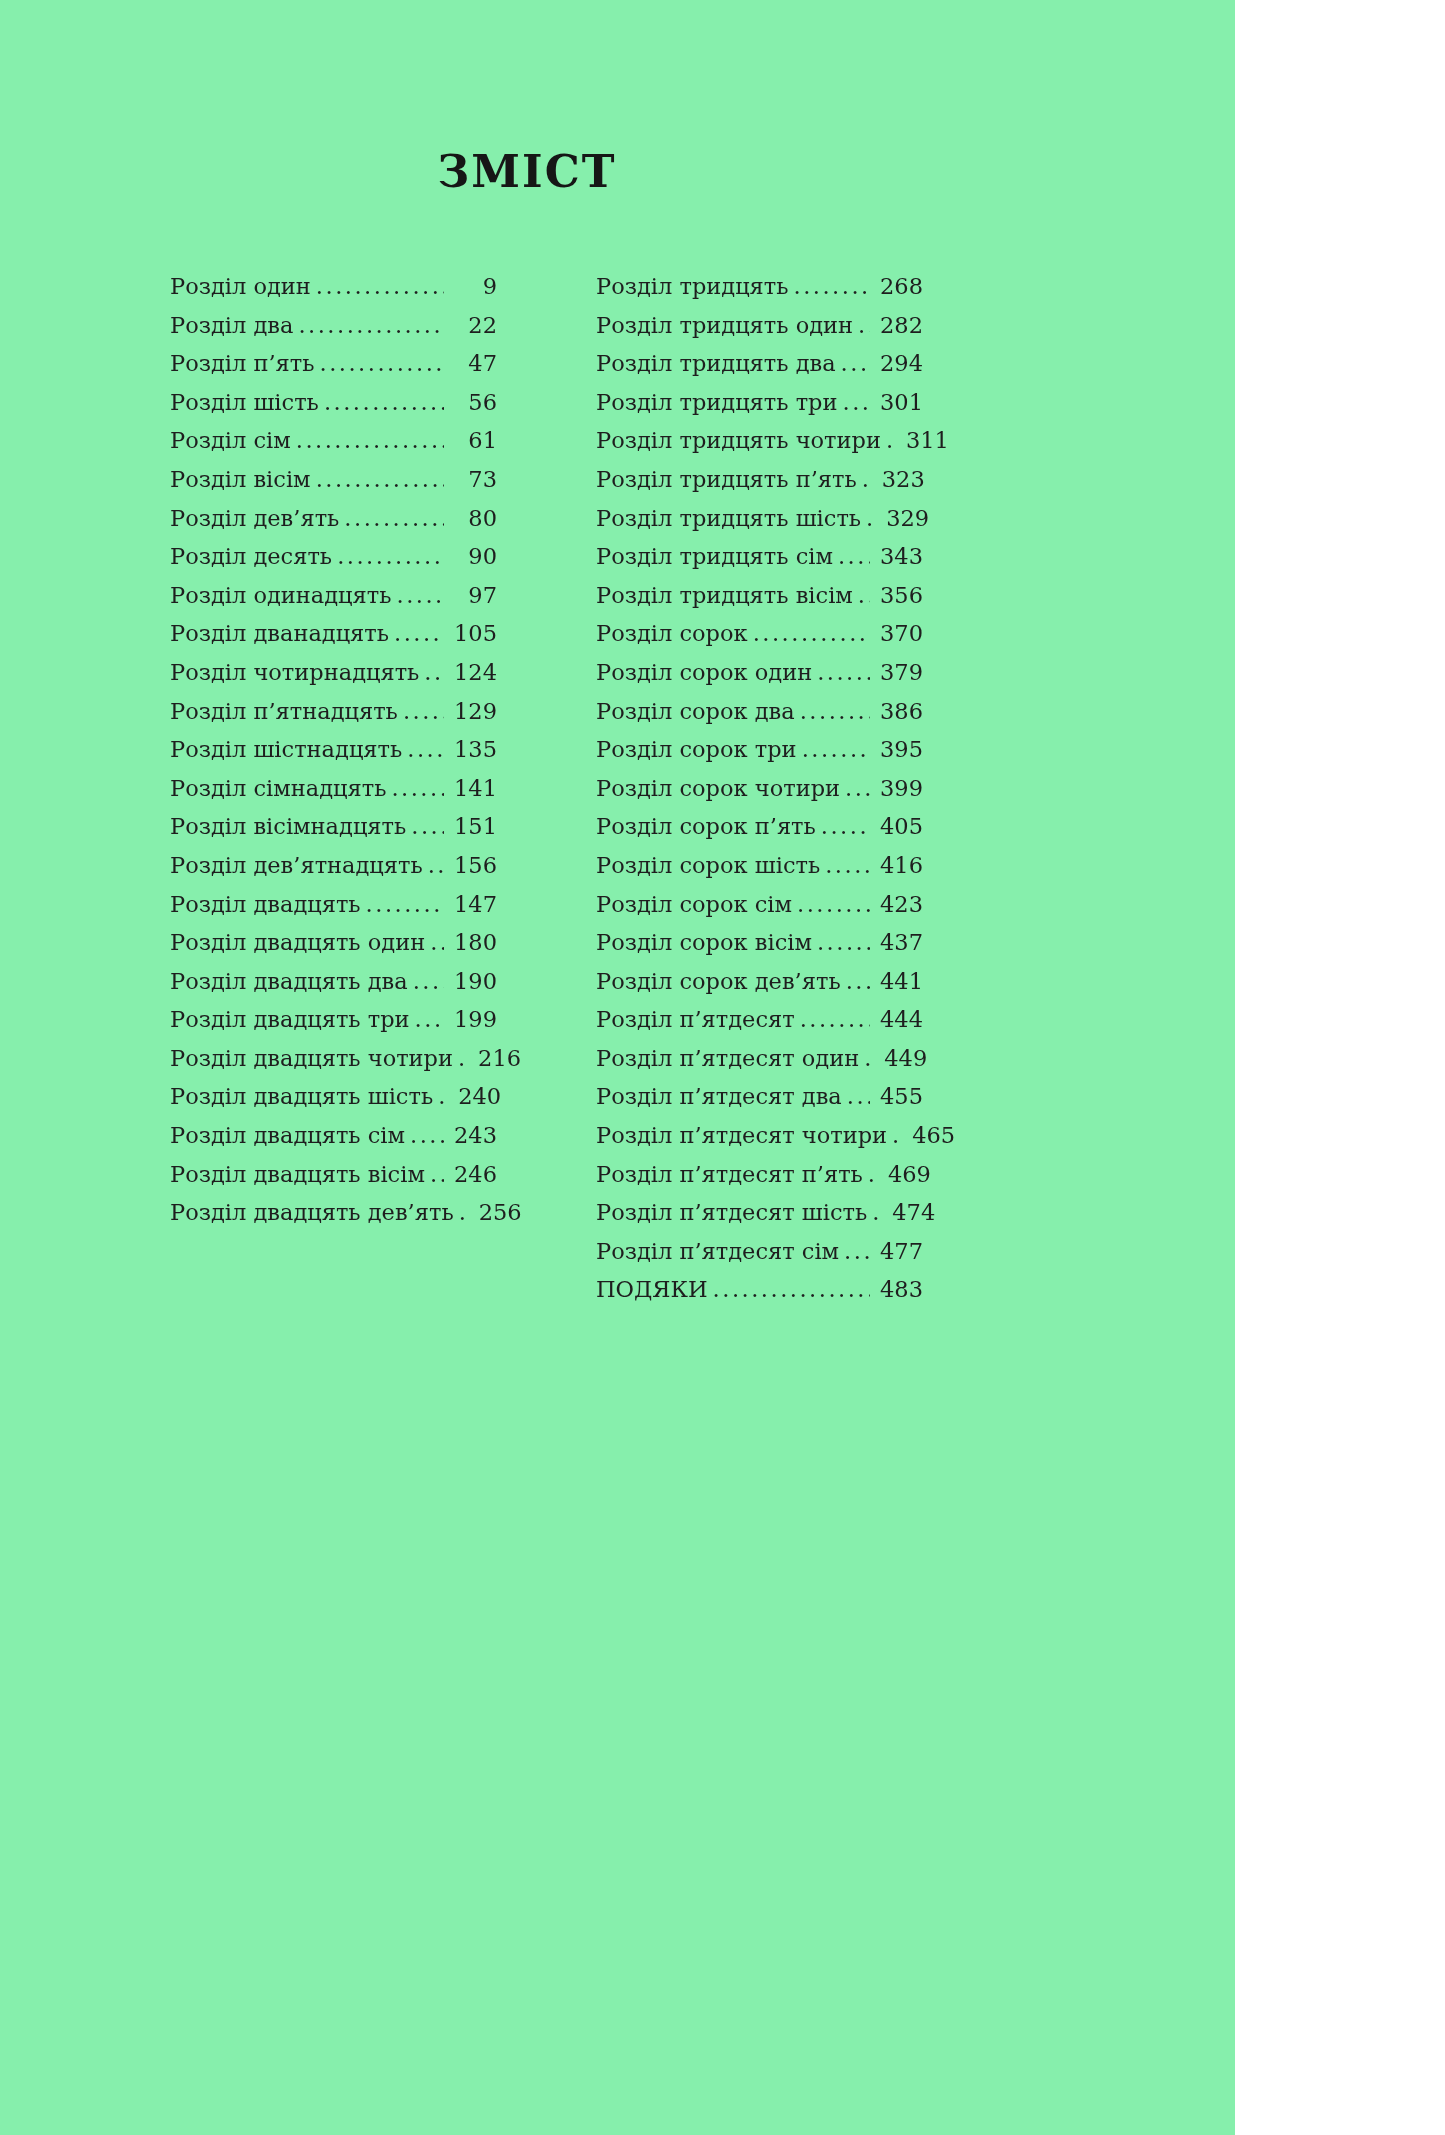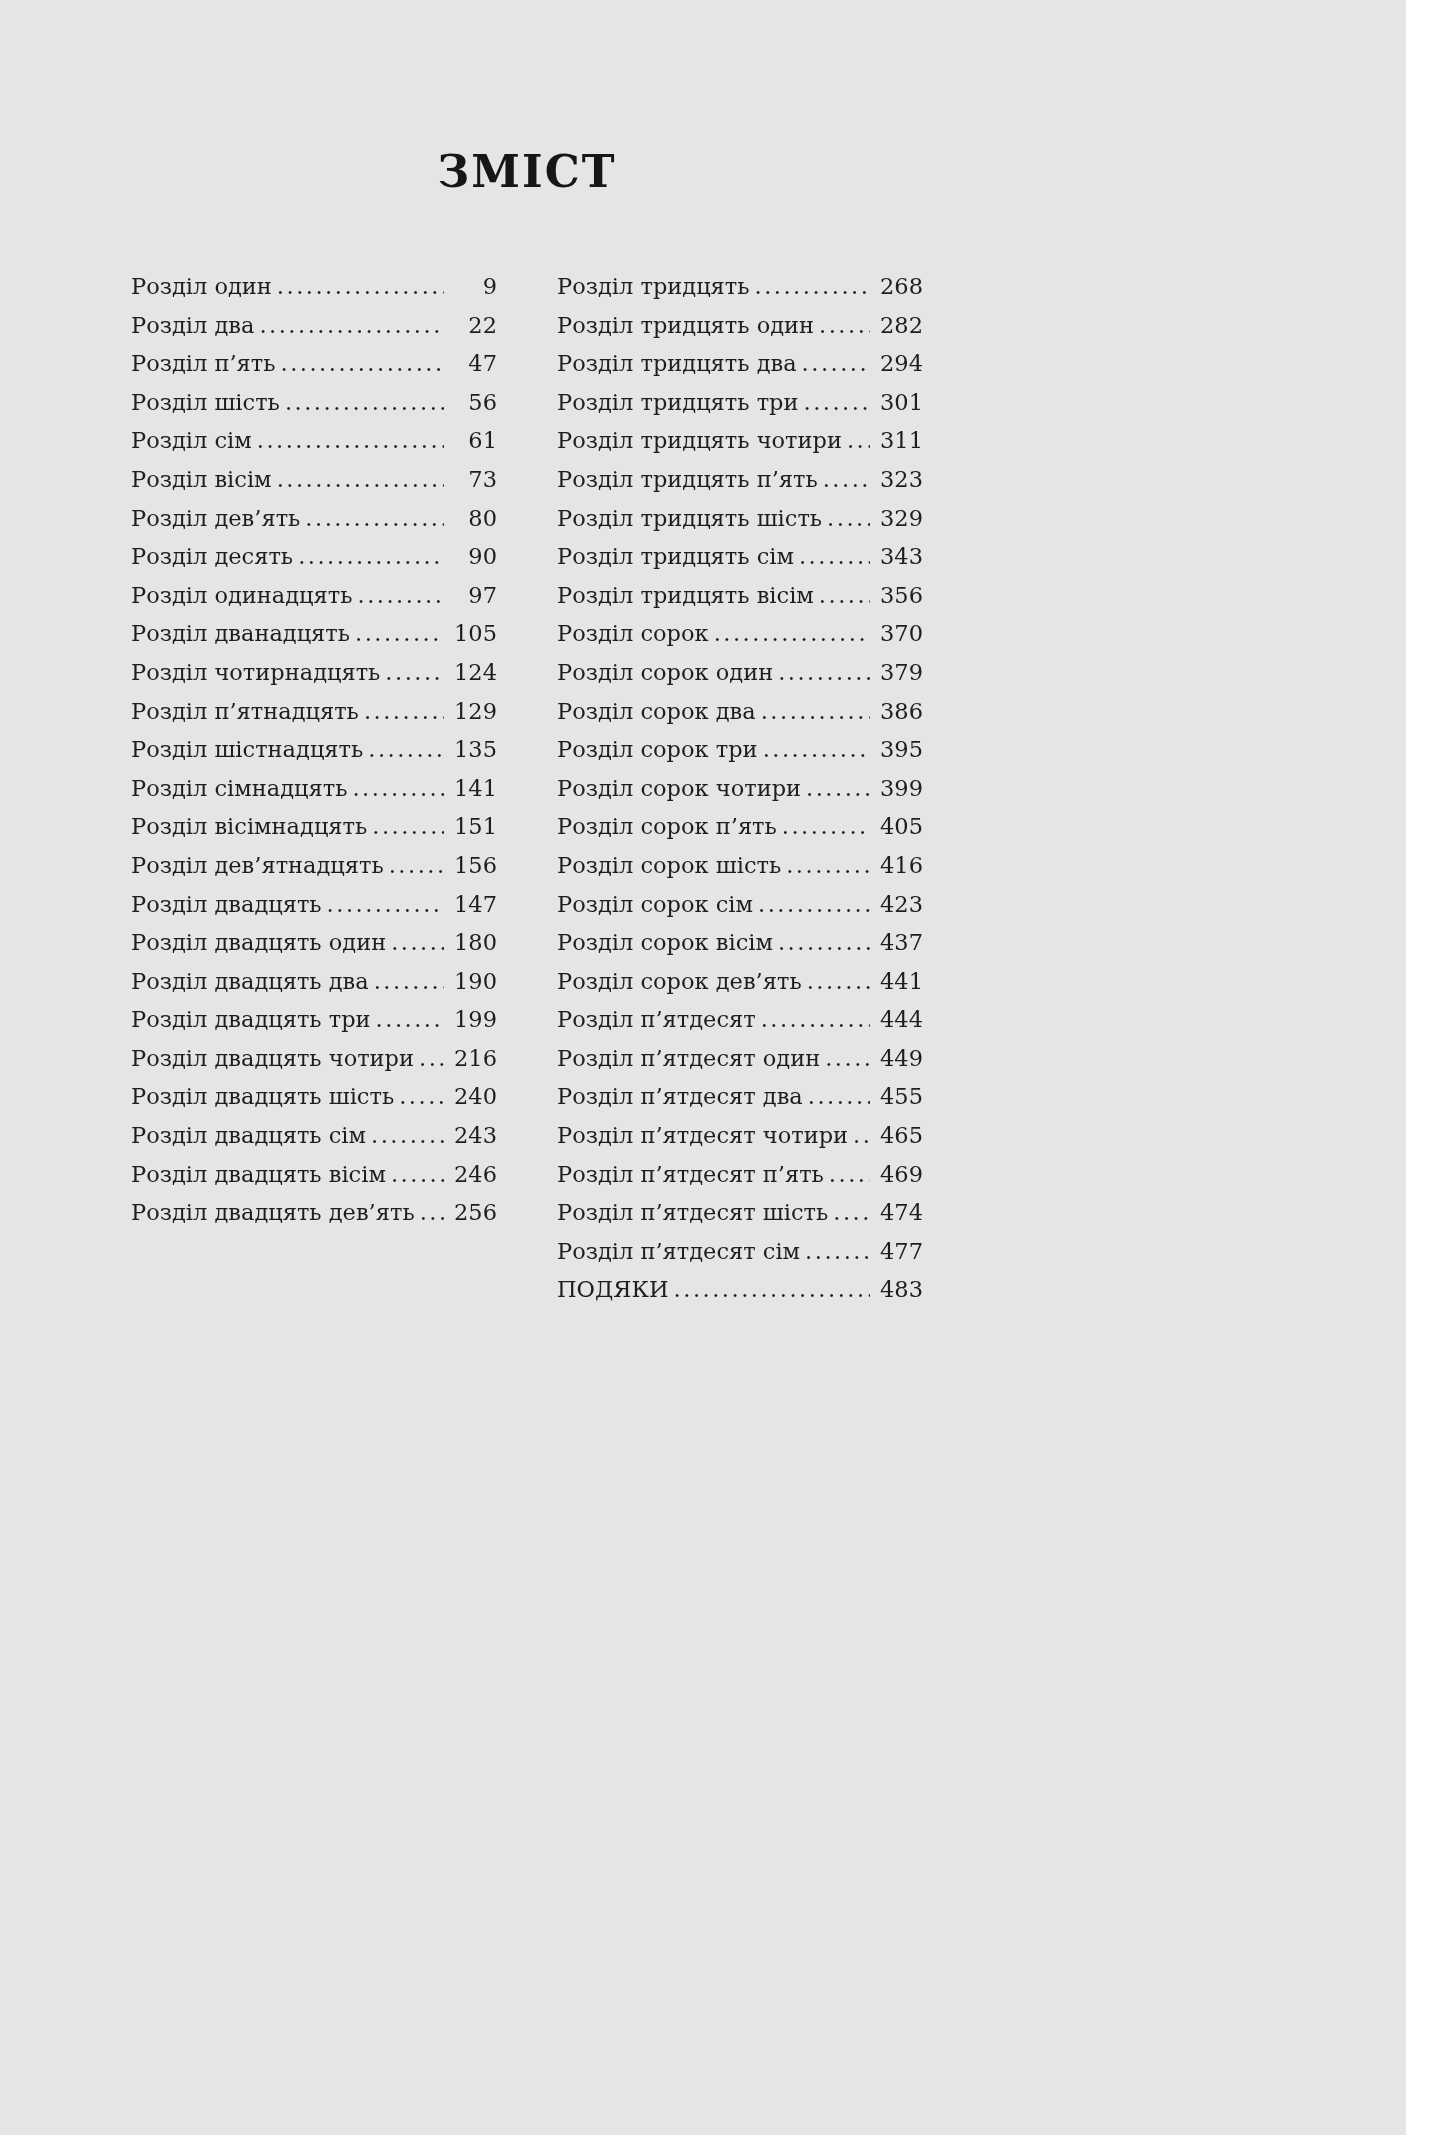--- a/index.html
+++ b/index.html
@@ -2,23 +2,23 @@
 <html><head>
 <meta charset="utf-8">
 <style>
   html, body {
     margin: 0;
     padding: 0;
     background: #ffffff;
   }
   .page {
     position: relative;
-    width: 1406px;
+    width: 1235px;
     height: 2135px;
-    background: #e5e5e5;
+    background: #86efac;
     color: #1b1b1b;
     font-family: "DejaVu Serif", "Liberation Serif", serif;
     overflow: hidden;
   }
   .content {
     margin-left: 131px;
     width: 792px;
     padding-top: 146px;
     box-sizing: border-box;
   }
@@ -39,20 +39,21 @@
     flex: 1;
     min-width: 0;
   }
   .toc-entry {
     display: flex;
     align-items: baseline;
     line-height: 38.6px;
     font-size: 22.5px;
     color: #1e1e1e;
     white-space: nowrap;
+    margin-left: 39px;
   }
   .entry-title {
     flex: 0 0 auto;
   }
   .dots {
     flex: 1 1 auto;
     overflow: hidden;
     white-space: nowrap;
     margin: 0 7px 0 5px;
     min-width: 10px;

